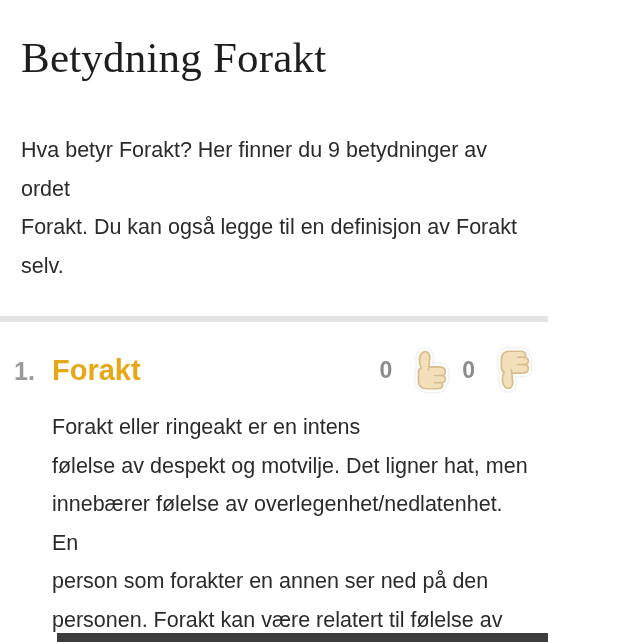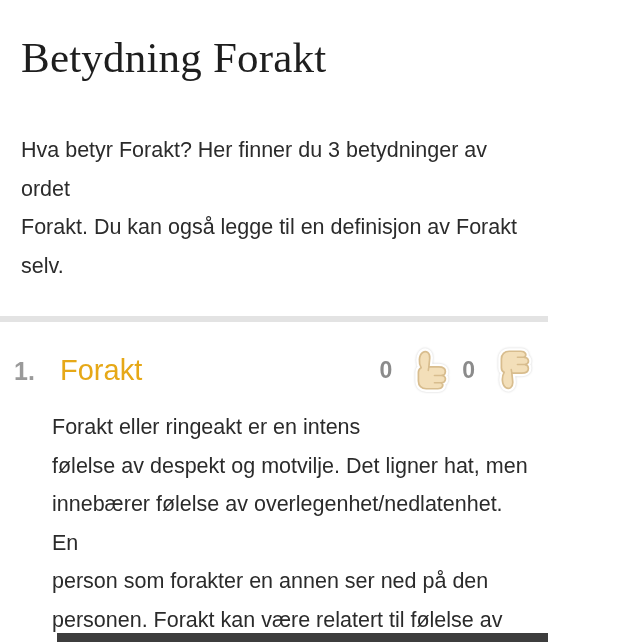--- a/index.html
+++ b/index.html
@@ -44,23 +44,23 @@
     display: flex;
     align-items: baseline;
   }
   .def-index {
     width: 38px;
     font-size: 25px;
     font-weight: bold;
     color: #9a9a9a;
   }
   .def-term {
-    margin: 8px;
+    margin: 0;
     font-size: 29px;
-    font-weight: normal;
+    font-weight: bold;
     color: #e6a817;
     text-decoration: none;
     cursor: pointer;
   }
   .votes {
     display: flex;
     align-items: center;
     gap: 9px;
     padding-right: 2px;
   }
@@ -99,21 +99,21 @@
     background: #3d3d3d;
   }
 </style>
 </head>
 <body>
 
 <div class="page">
 
   <h1 class="page-title">Betydning Forakt</h1>
 
-  <p class="intro">Hva betyr Forakt? Her finner du 3 betydninger av ordet
+  <p class="intro">Hva betyr Forakt? Her finner du 9 betydninger av ordet
 Forakt. Du kan også legge til en definisjon av Forakt selv.</p>
 
   <div class="divider"></div>
 
   <section>
     <div class="def-head">
       <div class="def-head-left">
         <span class="def-index">1.</span>
         <h2 class="def-term">Forakt</h2>
       </div>

